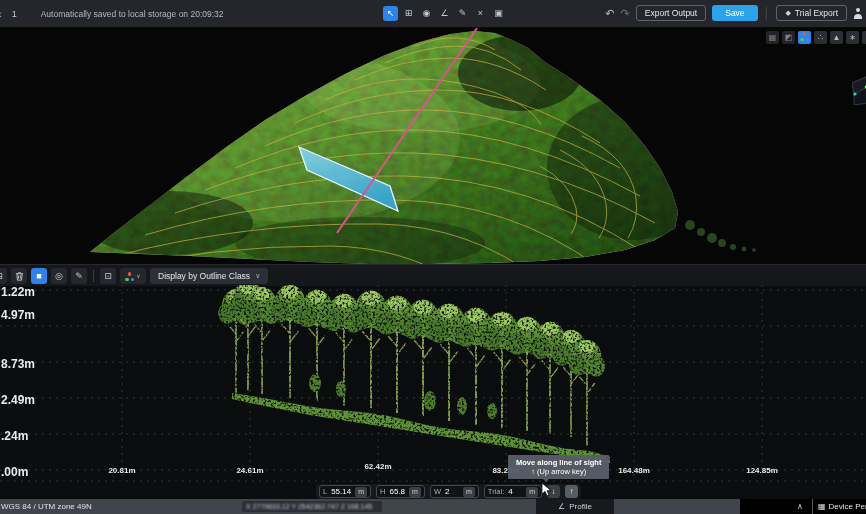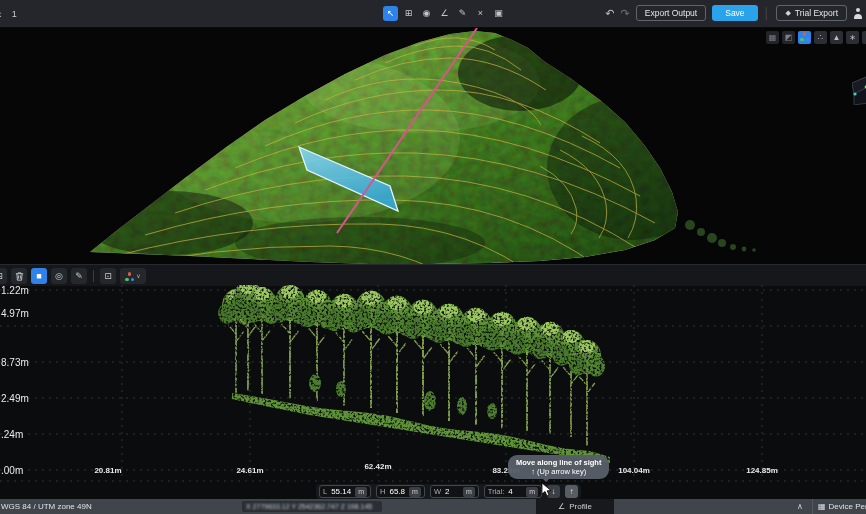--- a/index.html
+++ b/index.html
@@ -44,58 +44,59 @@
   .pp-toolbar{position:absolute;left:0;top:0;width:866px;height:21px;background:#15171a;display:flex;align-items:center;gap:4px;padding-left:0;}
   .ppbtn{width:16px;height:16px;border:none;border-radius:3px;background:#24272c;color:#c9ccd1;font-size:9px;line-height:16px;text-align:center;padding:0;flex:0 0 auto;}
   .ppbtn.cut{margin-left:-9px;}
   .ppbtn.active{background:#2e82e8;color:#fff;}
   .pp-sep{width:1px;height:12px;background:#3a3d42;margin:0 2px;flex:0 0 auto;}
   .ppbtn.wide{width:26px;display:flex;align-items:center;justify-content:center;gap:2px;}
   .dd{height:16px;border:none;border-radius:3px;background:#2c3036;color:#e6e8ea;font-size:8.5px;padding:0 8px;display:flex;align-items:center;gap:5px;}
   .dd .cv{font-size:7px;color:#aab0b7;}
 
   
-  .ylab{position:absolute;left:1px;width:40px;color:#e9eaec;font-size:10px;font-weight:normal;z-index:6;}
+  .ylab{position:absolute;left:1px;width:40px;color:#e9eaec;font-size:12px;font-weight:bold;z-index:6;}
   .xlab{position:absolute;width:60px;margin-left:-30px;text-align:center;color:#e9eaec;font-size:8px;font-weight:bold;z-index:6;}
 
   
   .controls{position:absolute;left:316px;top:484px;height:15px;display:flex;align-items:center;gap:5px;background:rgba(22,25,29,.95);border-radius:4px;padding:0 3px;z-index:20;}
   .pill{display:flex;align-items:center;gap:4px;height:13px;background:#101214;border:1px solid #43474e;border-radius:3px;padding:0 3px;}
   .pill .lab{color:#a9afb7;font-size:7.5px;}
   .pill .val{color:#fff;font-size:8px;min-width:14px;}
   .pill .unit{background:#3b4046;color:#cfd3d8;font-size:7px;border-radius:2px;padding:0 3px;line-height:10px;}
   .stepbtn{width:13px;height:13px;border:none;border-radius:3px;background:#3b4046;color:#e8eaed;font-size:8px;line-height:13px;text-align:center;padding:0;}
   .stepbtn.hover{background:#565d65;}
 
   
-  .tooltip{position:absolute;left:508px;top:455px;z-index:40;background:rgba(88,95,104,.96);border-radius:9px;padding:3px 8px;text-align:center;color:#fff;pointer-events:none;}
+  .tooltip{position:absolute;left:508px;top:455px;z-index:40;background:rgba(88,95,104,.96);border-radius:1px;padding:3px 8px;text-align:center;color:#fff;pointer-events:none;}
   .tooltip::after{content:"";position:absolute;left:34px;bottom:-7px;border:4px solid transparent;border-top-color:rgba(88,95,104,.96);}
   .tooltip .l1{font-size:7.5px;font-weight:bold;white-space:nowrap;}
   .tooltip .l2{font-size:7.5px;white-space:nowrap;}
 
   .cursor{position:absolute;left:541px;top:482px;z-index:50;pointer-events:none;}
 
   
-  .statusbar{position:absolute;left:0;top:499px;width:866px;height:15px;background:#40444b;z-index:35;font-size:8px;color:#dfe2e6;}
+  .statusbar{position:absolute;left:0;top:499px;width:740px;height:15px;background:#40444b;z-index:35;font-size:8px;color:#dfe2e6;}
   .crs{position:absolute;left:1px;top:3px;}
   .coords-box{position:absolute;left:242px;top:2px;width:140px;height:11px;background:#2b2f35;border-radius:2px;overflow:hidden;}
   .coords-box span{display:block;font-size:7px;color:#c9cdd3;filter:blur(1.3px);white-space:nowrap;padding:2px 4px 0;}
   .collapse{position:absolute;left:793px;top:1px;width:14px;height:13px;background:none;border:none;color:#cfd3d8;font-size:8px;padding:0;}
   .profiletab{position:absolute;left:536px;top:0;width:78px;height:15px;background:#17191c;display:flex;align-items:center;justify-content:center;gap:4px;color:#cfd2d6;border:none;font-size:8px;padding:0;}
   .device{position:absolute;left:812px;top:0;height:15px;display:flex;align-items:center;gap:3px;border-left:1px solid #54585f;padding-left:5px;white-space:nowrap;}
 </style>
 </head>
 <body>
 
 <div class="screen">
 
   <header class="topbar">
     <div class="tb-left">
       <button class="chev histbtn">‹</button>
       <span class="pagenum">1</span>
+      <span class="autosave">Automatically saved to local storage on 20:09:32</span>
     </div>
     <div class="tb-center">
       <button class="tool active"><span>↖</span></button>
       <button class="tool"><span>⊞</span></button>
       <button class="tool"><span>◉</span></button>
       <button class="tool"><span>∠</span></button>
       <button class="tool"><span>✎</span></button>
       <button class="tool"><span>×</span></button>
       <button class="tool"><span>▣</span></button>
     </div>
@@ -216,20 +217,24 @@
       <button class="ppbtn"><span>✎</span></button>
       <span class="pp-sep"></span>
       <button class="ppbtn"><span>⊡</span></button>
       <button class="ppbtn wide">
         <span class="dots">
             <i style="background:#e25c4a"></i>
             <i style="background:#51c36e"></i>
             <i style="background:#3d8fe0"></i>
           </span>
         <span style="font-size:6px;color:#aab0b7">∨</span>
+      </button>
+      <button class="dd">
+        <span>Display by Outline Class</span>
+        <span class="cv">∨</span>
       </button>
     </div>
   </div>
 
   <svg width="866" height="198" viewBox="0 0 866 198" style="position:absolute;left:0;top:285px;">
     <defs>
       <filter id="specks" x="-10%" y="-10%" width="120%" height="120%">
         <feTurbulence type="fractalNoise" baseFrequency="0.45" numOctaves="2" seed="3" result="n"></feTurbulence>
         <feColorMatrix in="n" type="matrix" values="0 0 0 0 0  0 0 0 0 0  0 0 0 0 0  0 0 0 4 -1.1" result="m"></feColorMatrix>
         <feComposite in="SourceGraphic" in2="m" operator="in"></feComposite>
@@ -287,25 +292,25 @@
     </g>
   </svg>
 
   <span class="ylab" style="top:285px">1.22m</span>
   <span class="ylab" style="top:308px">4.97m</span>
   <span class="ylab" style="top:357px">8.73m</span>
   <span class="ylab" style="top:393px">2.49m</span>
   <span class="ylab" style="top:429px">.24m</span>
   <span class="ylab" style="top:465px">.00m</span>
 
-  <span class="xlab" style="left:108px;top:466px">20.81m</span>
+  <span class="xlab" style="left:122px;top:466px">20.81m</span>
   <span class="xlab" style="left:250px;top:466px">24.61m</span>
   <span class="xlab" style="left:378px;top:462px">62.42m</span>
   <span class="xlab" style="left:506px;top:466px">83.23m</span>
-  <span class="xlab" style="left:634px;top:466px">104.04m</span>
+  <span class="xlab" style="left:634px;top:466px">164.48m</span>
   <span class="xlab" style="left:762px;top:466px">124.85m</span>
   <span class="xlab" style="left:886px;top:466px">14</span>
 
   <div class="controls">
     <div class="pill">
       <span class="lab">L</span>
       <span class="val">55.14</span>
       <span class="unit">m</span>
     </div>
     <div class="pill">

